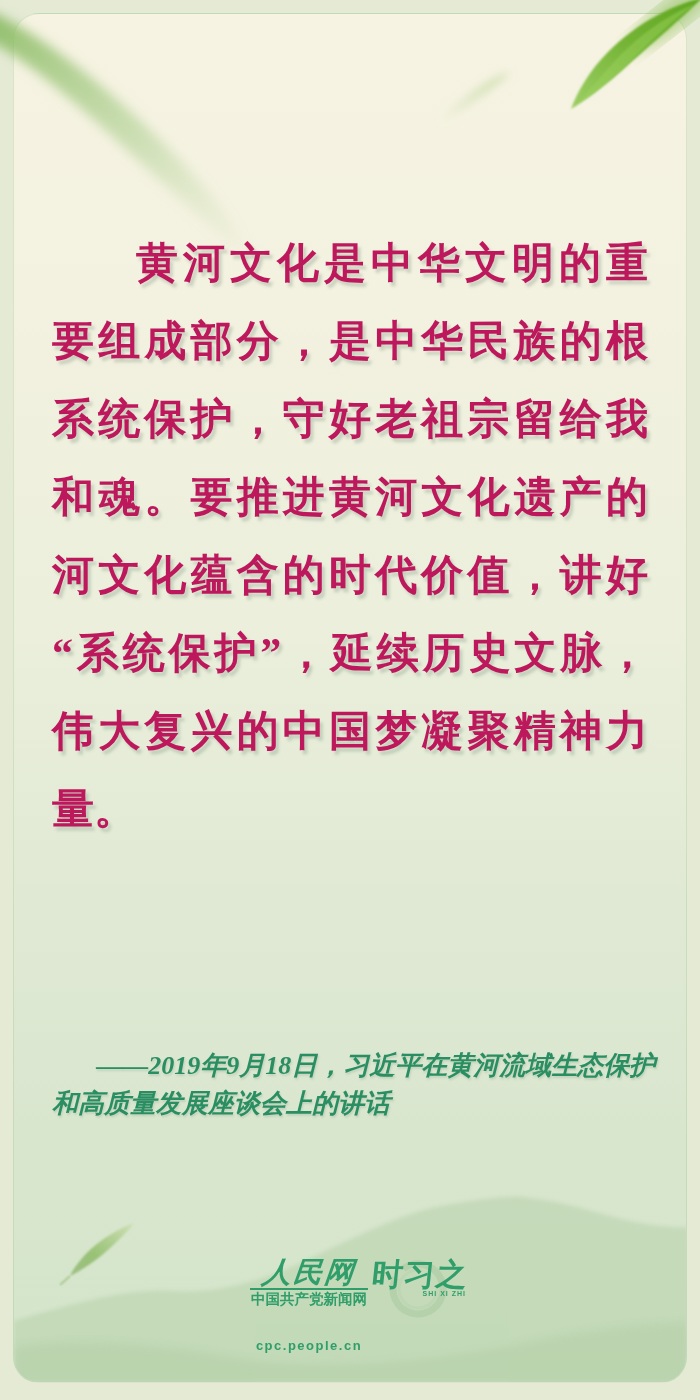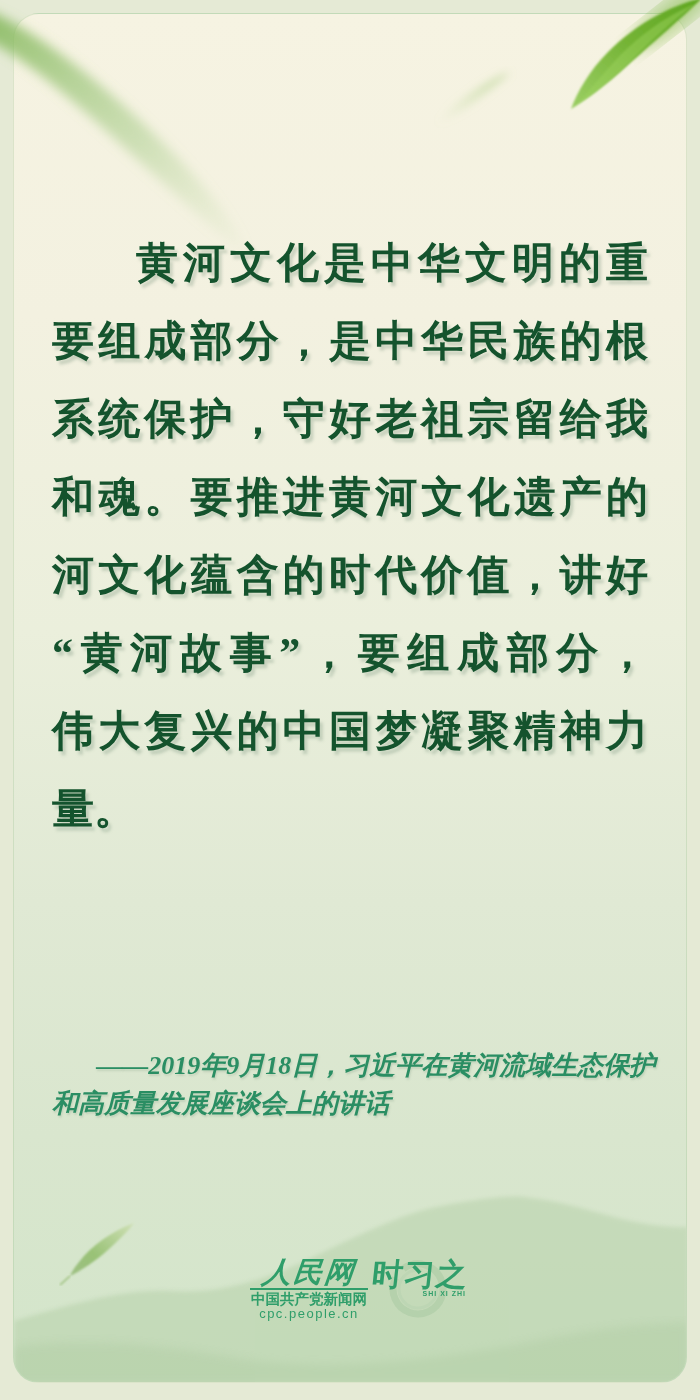--- a/index.html
+++ b/index.html
@@ -31,21 +31,21 @@
   svg.mountains { position: absolute; left: 0; top: 1137px; width: 674px; height: 233px; }
   svg.leaves { position: absolute; left: 0; top: 0; width: 700px; height: 1400px; z-index: 2; pointer-events: none; }
 
   .quote {
     position: absolute;
     left: 52px; right: 52px; top: 224px;
     z-index: 3;
     font-size: 42px;
     line-height: 78px;
     font-weight: bold;
-    color: #14532d;
+    color: #be185d;
     text-shadow: 3px 4px 3px rgba(125, 152, 128, 0.35);
   }
   .quote .line { text-align: justify; text-align-last: justify; }
   .quote .line.first { text-indent: 2em; }
   .quote .line.last { text-align: left; text-align-last: left; }
 
   .attribution {
     position: absolute;
     left: 52px; right: 40px; top: 1047px;
     z-index: 3;
@@ -73,22 +73,22 @@
     white-space: nowrap;
   }
   .people-rule { height: 2px; background: #2f9e6a; margin-top: 2px; }
   .people-subtitle {
     font-family: Liberation Serif, serif;
     font-size: 14.5px; line-height: 16px; font-weight: bold;
     white-space: nowrap; margin-top: 1px;
   }
   .people-url {
     font-family: "Liberation Sans", "DejaVu Sans", sans-serif;
-    font-size: 13px; line-height: 14px; font-weight: normal;
-    letter-spacing: 1.5px; white-space: nowrap;
+    font-size: 13px; line-height: 14px; font-weight: bold;
+    letter-spacing: 1.5px; white-space: nowrap; margin-top: 32px;
   }
 
   .footer-sxz {
     position: absolute;
     left: 372px; top: 1257px; width: 100px; height: 70px;
     z-index: 3;
     color: #2f9e6a;
   }
   svg.enso { position: absolute; left: 14px; top: 0; width: 64px; height: 64px; }
   .sxz-title {
@@ -193,21 +193,21 @@
       <path d="M70,1276 L60,1285" stroke="#9bbf7a" stroke-width="1.6" filter="url(#b1)"></path>
     </g>
   </svg>
 
   <div class="quote">
     <div class="line first">黄河文化是中华文明的重</div>
     <div class="line">要组成部分，是中华民族的根</div>
     <div class="line">系统保护，守好老祖宗留给我</div>
     <div class="line">和魂。要推进黄河文化遗产的</div>
     <div class="line">河文化蕴含的时代价值，讲好</div>
-    <div class="line">“黄河故事”，要组成部分，</div>
+    <div class="line">“系统保护”，延续历史文脉，</div>
     <div class="line">伟大复兴的中国梦凝聚精神力</div>
     <div class="line last">量。</div>
   </div>
 
   <div class="attribution">
     <div class="attr-line1">——2019年9月18日，习近平在黄河流域生态保护</div>
     <div class="attr-line2">和高质量发展座谈会上的讲话</div>
   </div>
 
   <div class="footer-people">

